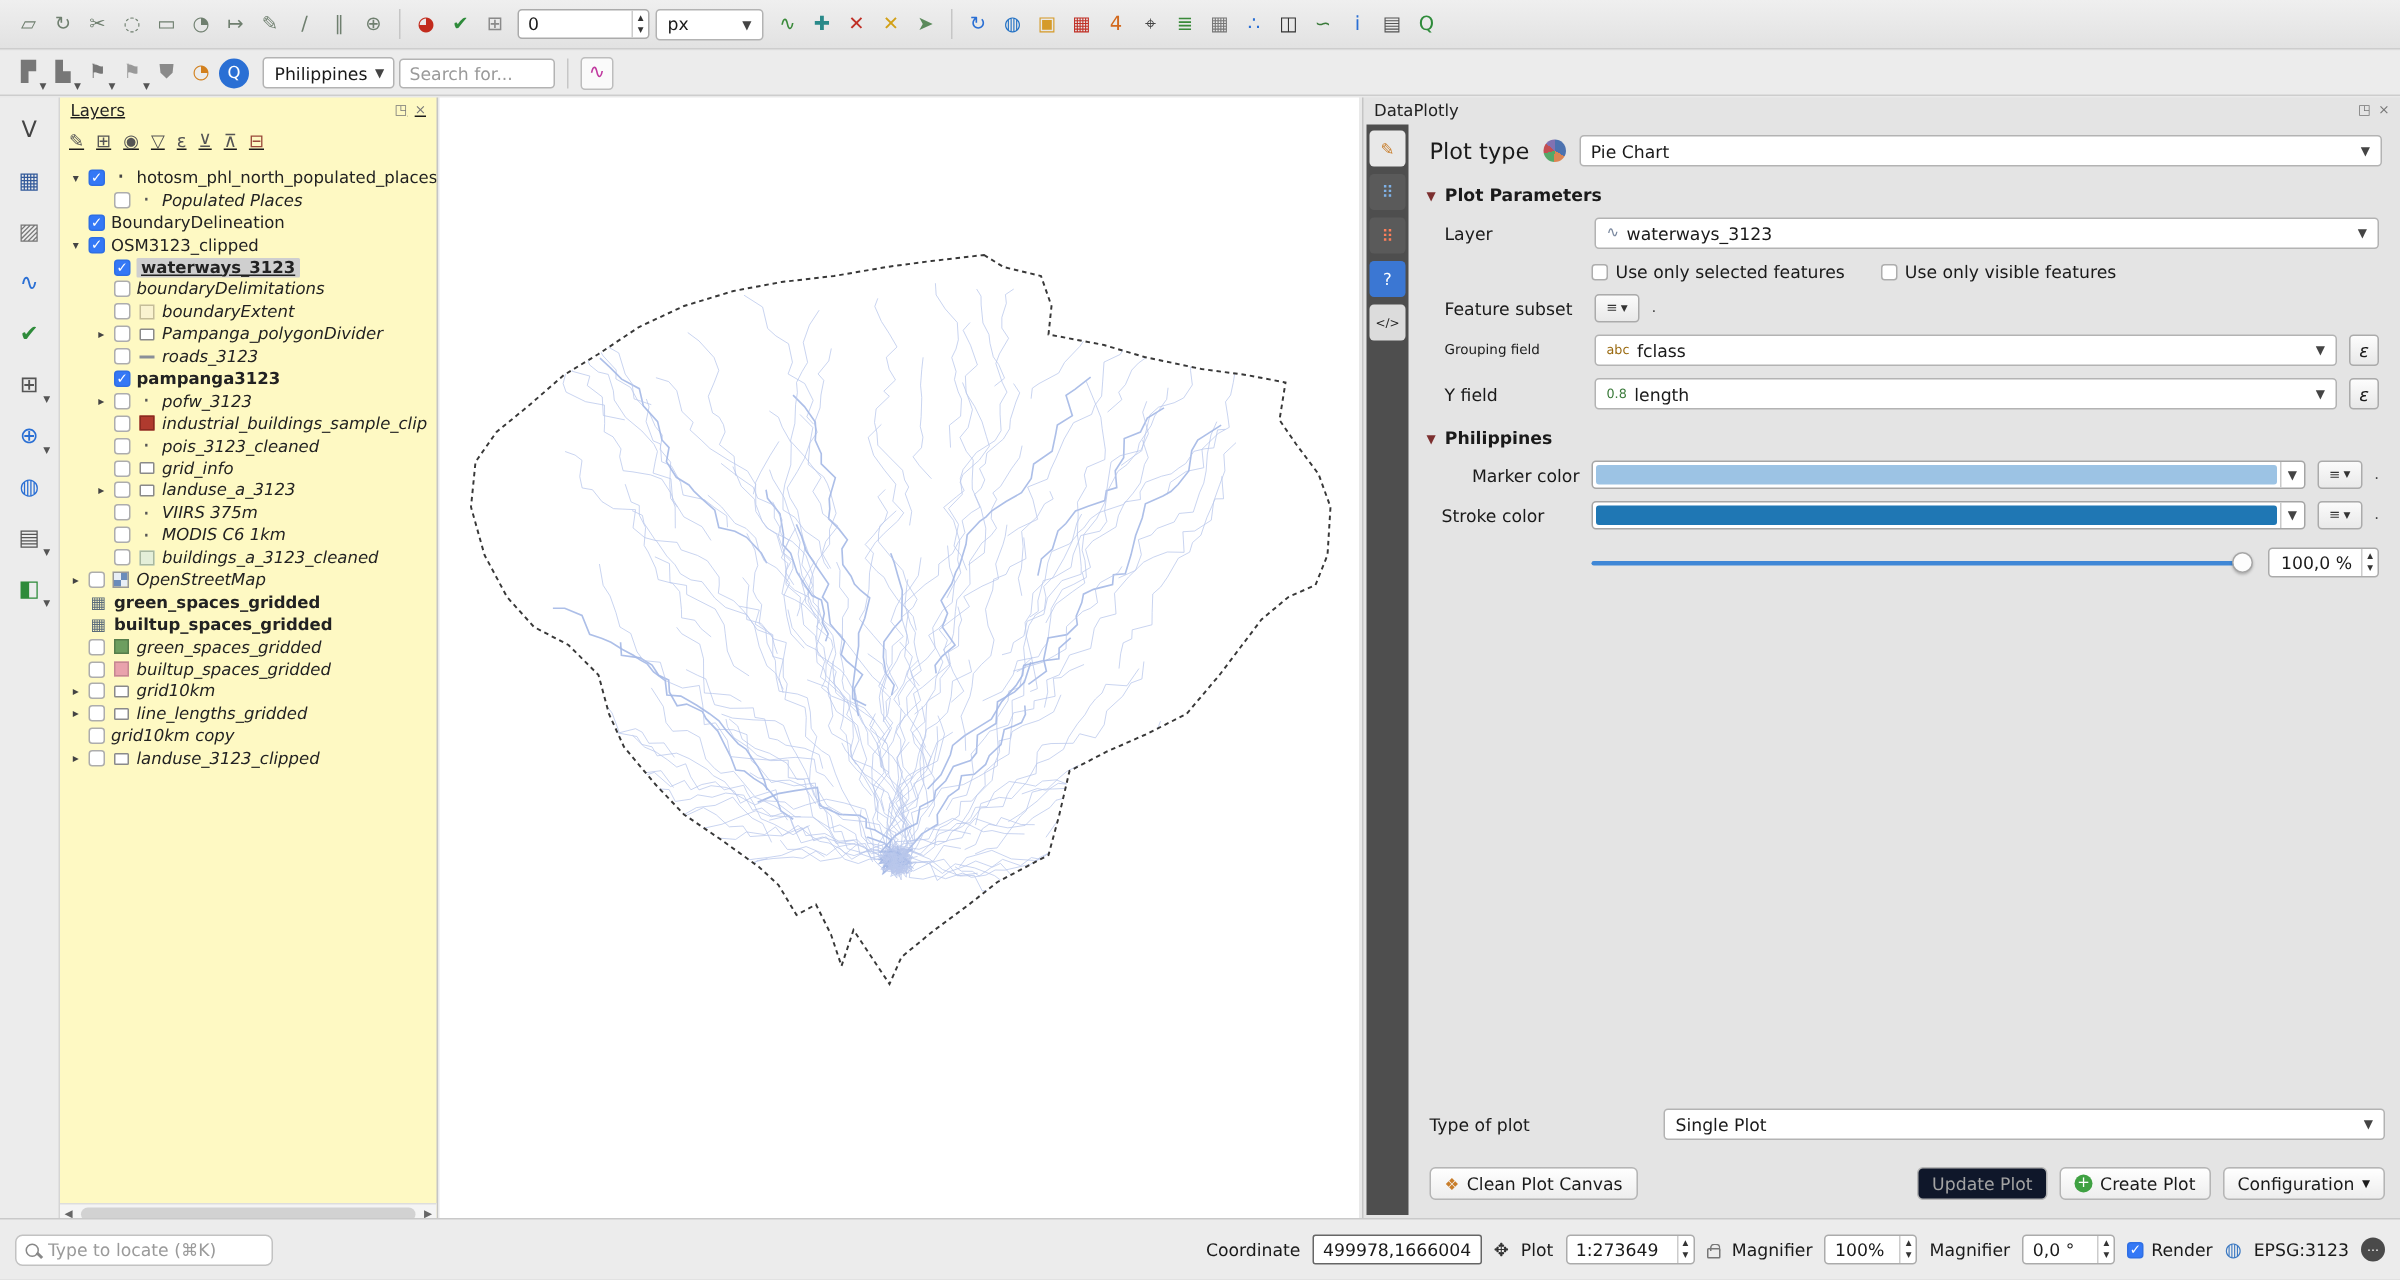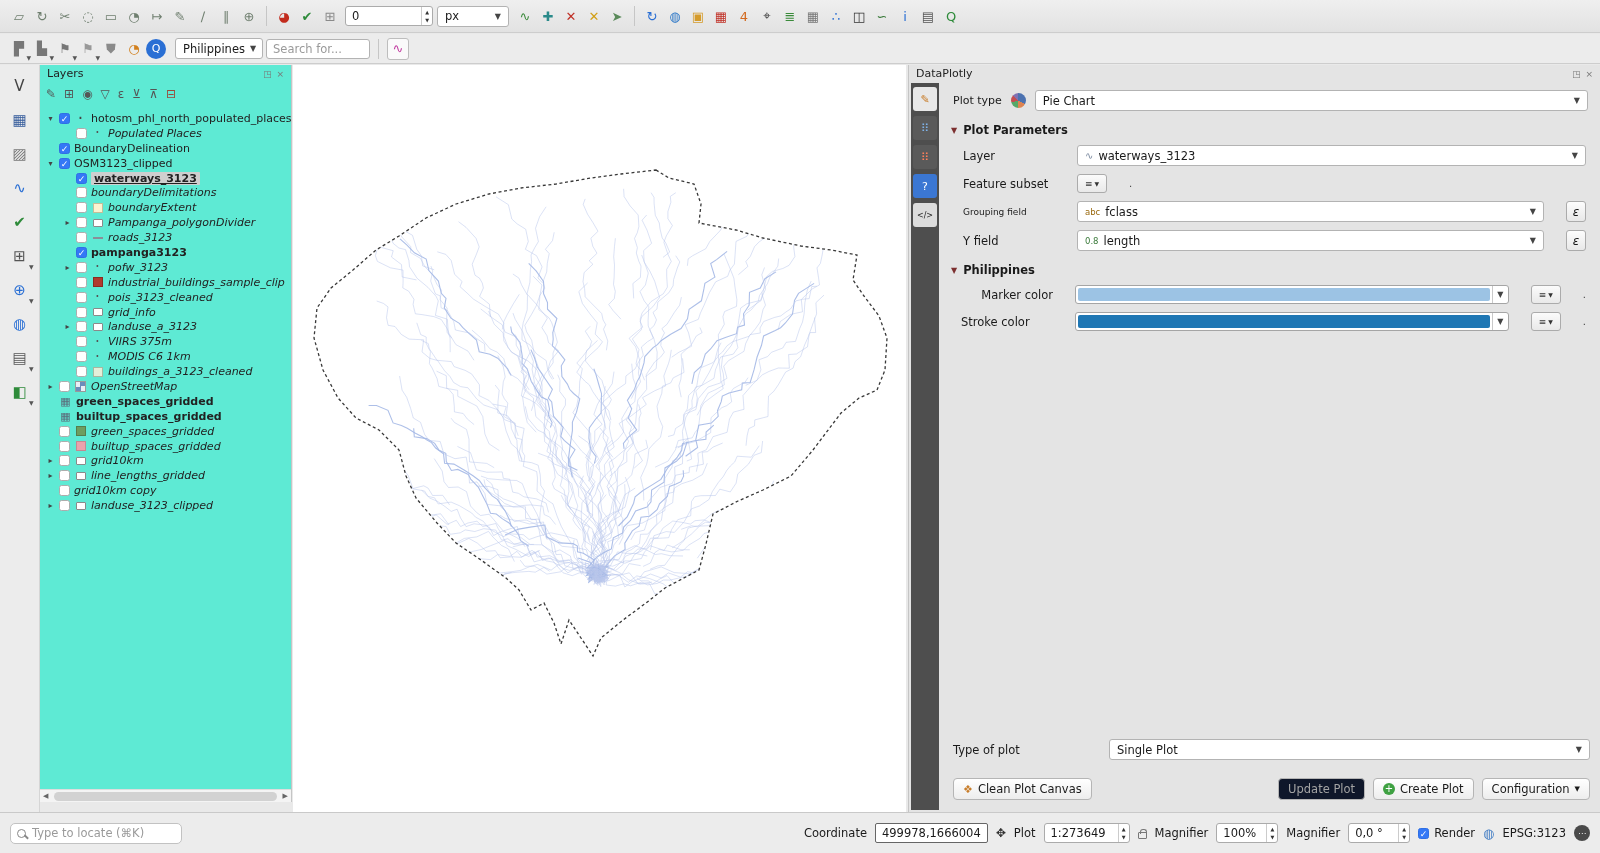--- a/index.html
+++ b/index.html
@@ -30,22 +30,22 @@
   .mag { width:9px; height:9px; border:1.5px solid #888; border-radius:50%; position:relative; flex:none; }
   .mag:after { content:""; position:absolute; width:5px; height:1.5px; background:#888; transform:rotate(45deg); right:-4px; bottom:-1px; }
 
   
   .leftbar { position:absolute; left:0; top:65px; width:40px; bottom:41px; background:#ececec;
              border-right:1px solid #d5d5d5; display:flex; flex-direction:column; align-items:center;
              padding-top:8px; gap:8px; }
   .leftbar .tbi { width:26px; height:26px; font-size:15px; }
 
   
-  .layers { position:absolute; left:40px; top:65px; width:252px; bottom:51px; background:#5eead4;
-            border-right:1px solid #c5c5c5; }
+  .layers { position:absolute; left:40px; top:65px; width:252px; bottom:38px; background:#fef9c3;
+            border-right:1px solid #c5c5c5;text-decoration:underline; }
   .panel-header { height:17px; display:flex; align-items:center; padding:0 7px; font-size:11px; color:#222; }
   .phb { margin-left:auto; display:flex; gap:5px; color:#777; font-size:9px; }
   .ptool { height:24px; display:flex; align-items:center; padding:0 6px; gap:8px; color:#5a5a5a; font-size:12px; }
   .ptool span { cursor:default; }
   .ltree { position:absolute; top:44px; left:0; right:0; bottom:14px; overflow:hidden; padding-top:2px; }
   .lrow { height:14.9px; display:flex; align-items:center; gap:4px; font-size:11px; color:#222; white-space:nowrap; }
   .larr { width:9px; font-size:8px; color:#444; text-align:center; flex:none; }
   .cb { width:11px; height:11px; border:1px solid #adadad; border-radius:2.5px; background:#fff; flex:none;
         font-size:9px; line-height:10px; text-align:center; color:#fff; }
   .cb.on { background:#3478f6; border-color:#2f6fe4; }
@@ -64,26 +64,26 @@
   .river.main { stroke:#a4b8e6; stroke-width:1.1; opacity:.9; }
   #boundary { fill:none; stroke:#383838; stroke-width:1.3; stroke-dasharray:3 2.6; }
 
   
   .dp { position:absolute; left:908px; top:65px; right:0; bottom:41px; background:#e4e4e4; border-left:1px solid #c5c5c5; }
   .dp-strip { position:absolute; left:2px; top:18px; width:28px; bottom:2px; background:#4e4e4e;
               display:flex; flex-direction:column; align-items:center; padding-top:4px; gap:5px; }
   .tile { width:24px; height:24px; border-radius:3px; display:flex; align-items:center; justify-content:center; font-size:11px; }
   .dp-content { position:absolute; left:32px; top:18px; right:2px; bottom:2px; background:#e4e4e4; overflow:hidden; }
   .ptrow { display:flex; align-items:center; margin:7px 10px 2px 12px; gap:9px; }
-  .dp-label { font-size:11px; }
+  .dp-label { font-size:15px; }
   .pie-icon { width:15px; height:15px; border-radius:50%; flex:none;
               background:conic-gradient(#4c72b0 0 120deg,#dd8452 0 185deg,#55a868 0 255deg,#c44e52 0 310deg,#8172b2 0 360deg); }
   .dp-section { display:flex; align-items:center; gap:6px; margin:12px 8px 4px 10px; font-size:11.5px; font-weight:bold; }
   .tri { font-size:8px; color:#7c2f2f; }
-  .frow { display:flex; align-items:center; margin:8px 12px 8px 22px; gap:22px; }
+  .frow { display:flex; align-items:center; margin:8px 12px 8px 22px; gap:8px; }
   .flabel { width:92px; flex:none; font-size:11.5px; }
   .flabel.small { font-size:9px; }
   .pfx { font-size:8.5px; color:#9a6a10; }
   .pfx.num { color:#3a7a3a; }
   .eps { width:20px; height:21px; border:1px solid #ababab; border-radius:3px;
          background:linear-gradient(#fdfdfd,#e8e8e8); display:flex; align-items:center; justify-content:center;
          font-size:12px; font-style:italic; flex:none; }
   .ddb { width:30px; height:19px; border:1px solid #ababab; border-radius:3px; flex:none;
          background:linear-gradient(#fbfbfb,#e9e9e9); display:flex; align-items:center; justify-content:center;
          gap:2px; font-size:9px; color:#333; }
@@ -620,20 +620,30 @@
 
       <div class="frow">
         <span class="flabel">Layer</span>
         <div class="combo grow">
           <span style="color:#7c8aa0;font-size:10px;">∿</span>
           <span>waterways_3123</span>
           <span class="car">▼</span>
         </div>
       </div>
 
+      <div class="frow" style="margin-left:120px;gap:24px;">
+        <span class="ckb">
+          <span class="cb"></span>
+          <span>Use only selected features</span>
+        </span>
+        <span class="ckb">
+          <span class="cb"></span>
+          <span>Use only visible features</span>
+        </span>
+      </div>
 
       <div class="frow">
         <span class="flabel">Feature subset</span>
         <span class="ddb">
           <span>≡</span>
           <span style="font-size:6px;">▼</span>
         </span>
         <span class="ddot">.</span>
       </div>
 
@@ -681,20 +691,30 @@
           <span class="cfill" id="sfill" style="background: rgb(31, 119, 180);"></span>
           <span class="carc">▼</span>
         </div>
         <span class="ddb">
           <span>≡</span>
           <span style="font-size:6px;">▼</span>
         </span>
         <span class="ddot">.</span>
       </div>
 
+      <div class="srow">
+        <div class="slider">
+          <span class="strack"></span>
+          <span class="shandle"></span>
+        </div>
+        <div class="spin" style="width:74px;">
+          <span class="sval grow" style="justify-content:flex-end;">100,0 %</span>
+          <span class="steps">▲<br>▼</span>
+        </div>
+      </div>
 
       <div class="dp-bottom">
         <div class="tprow">
           <span class="tp-label">Type of plot</span>
           <div class="combo grow">
             <span>Single Plot</span>
             <span class="car">▼</span>
           </div>
         </div>
         <div class="btnrow">

